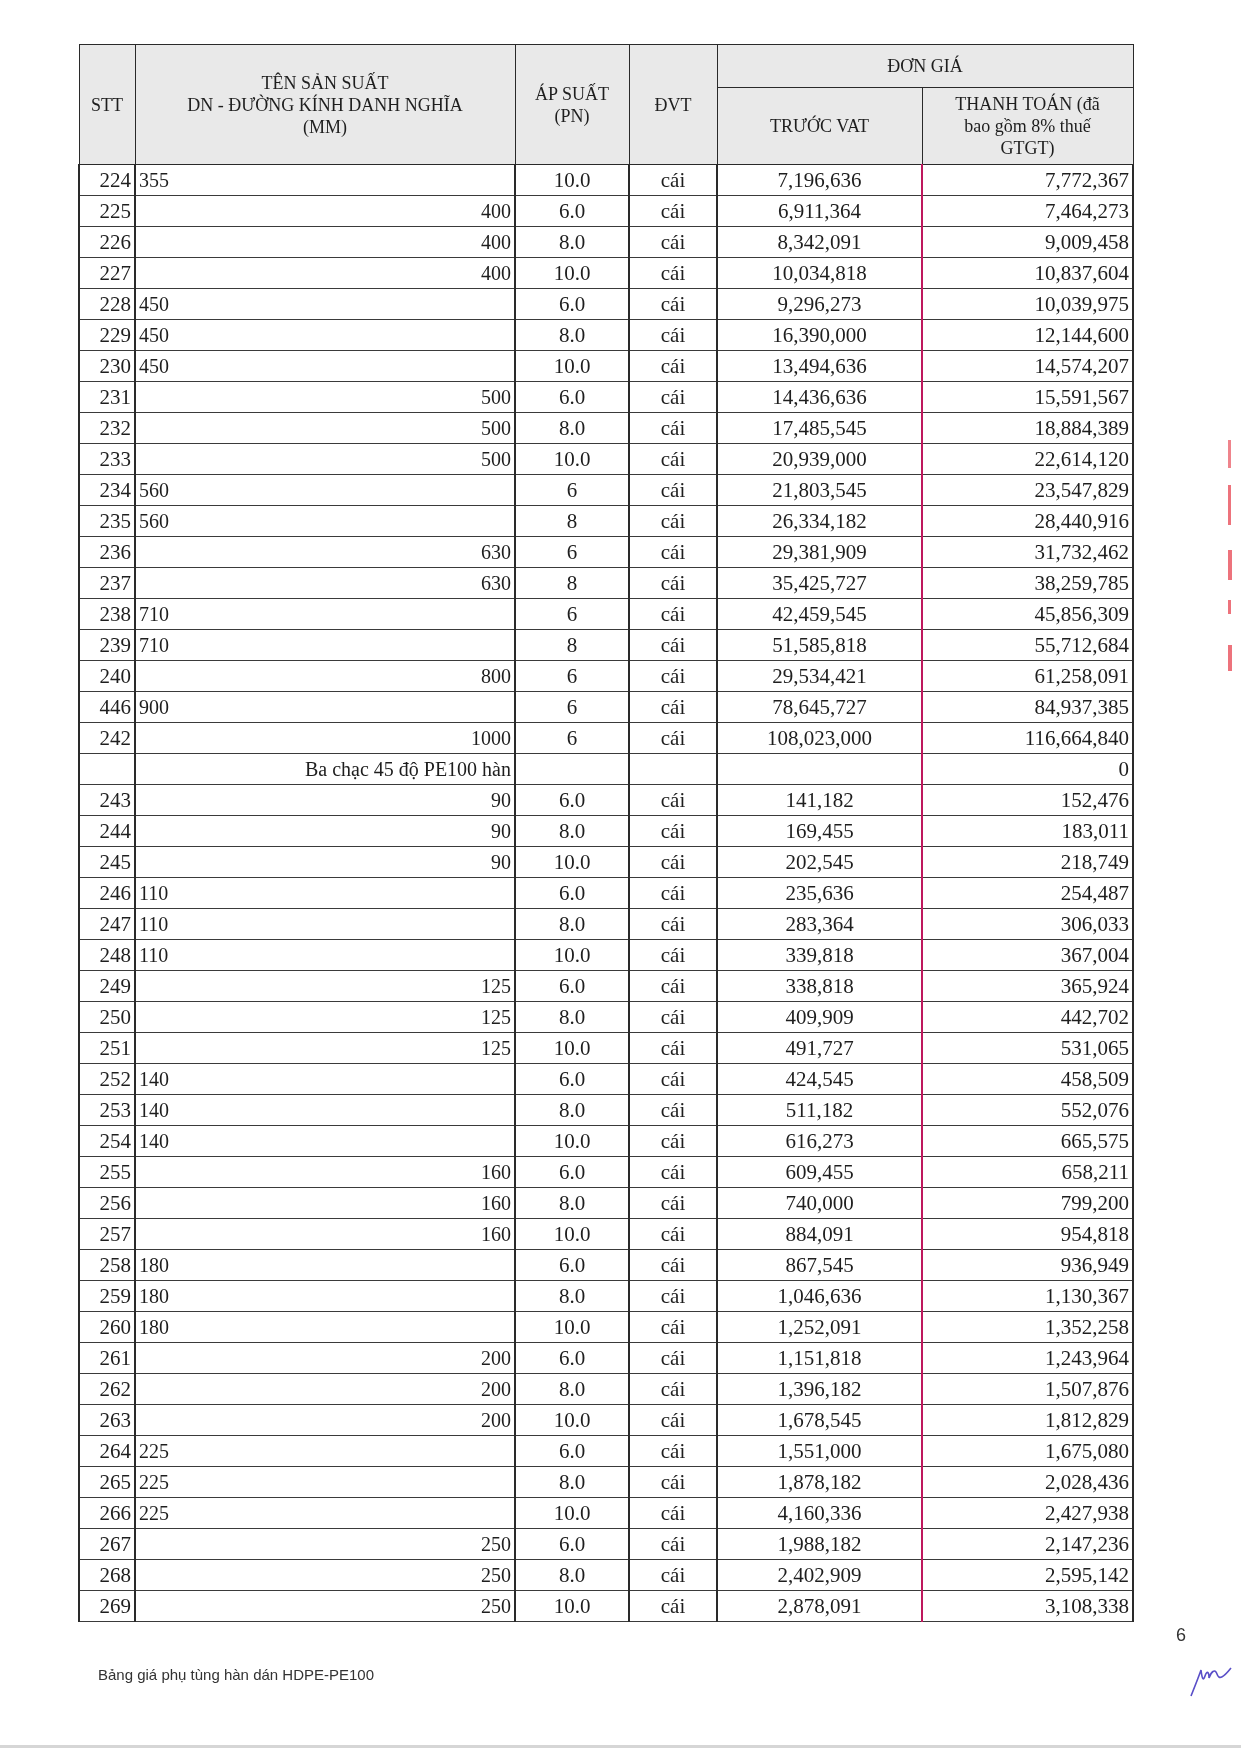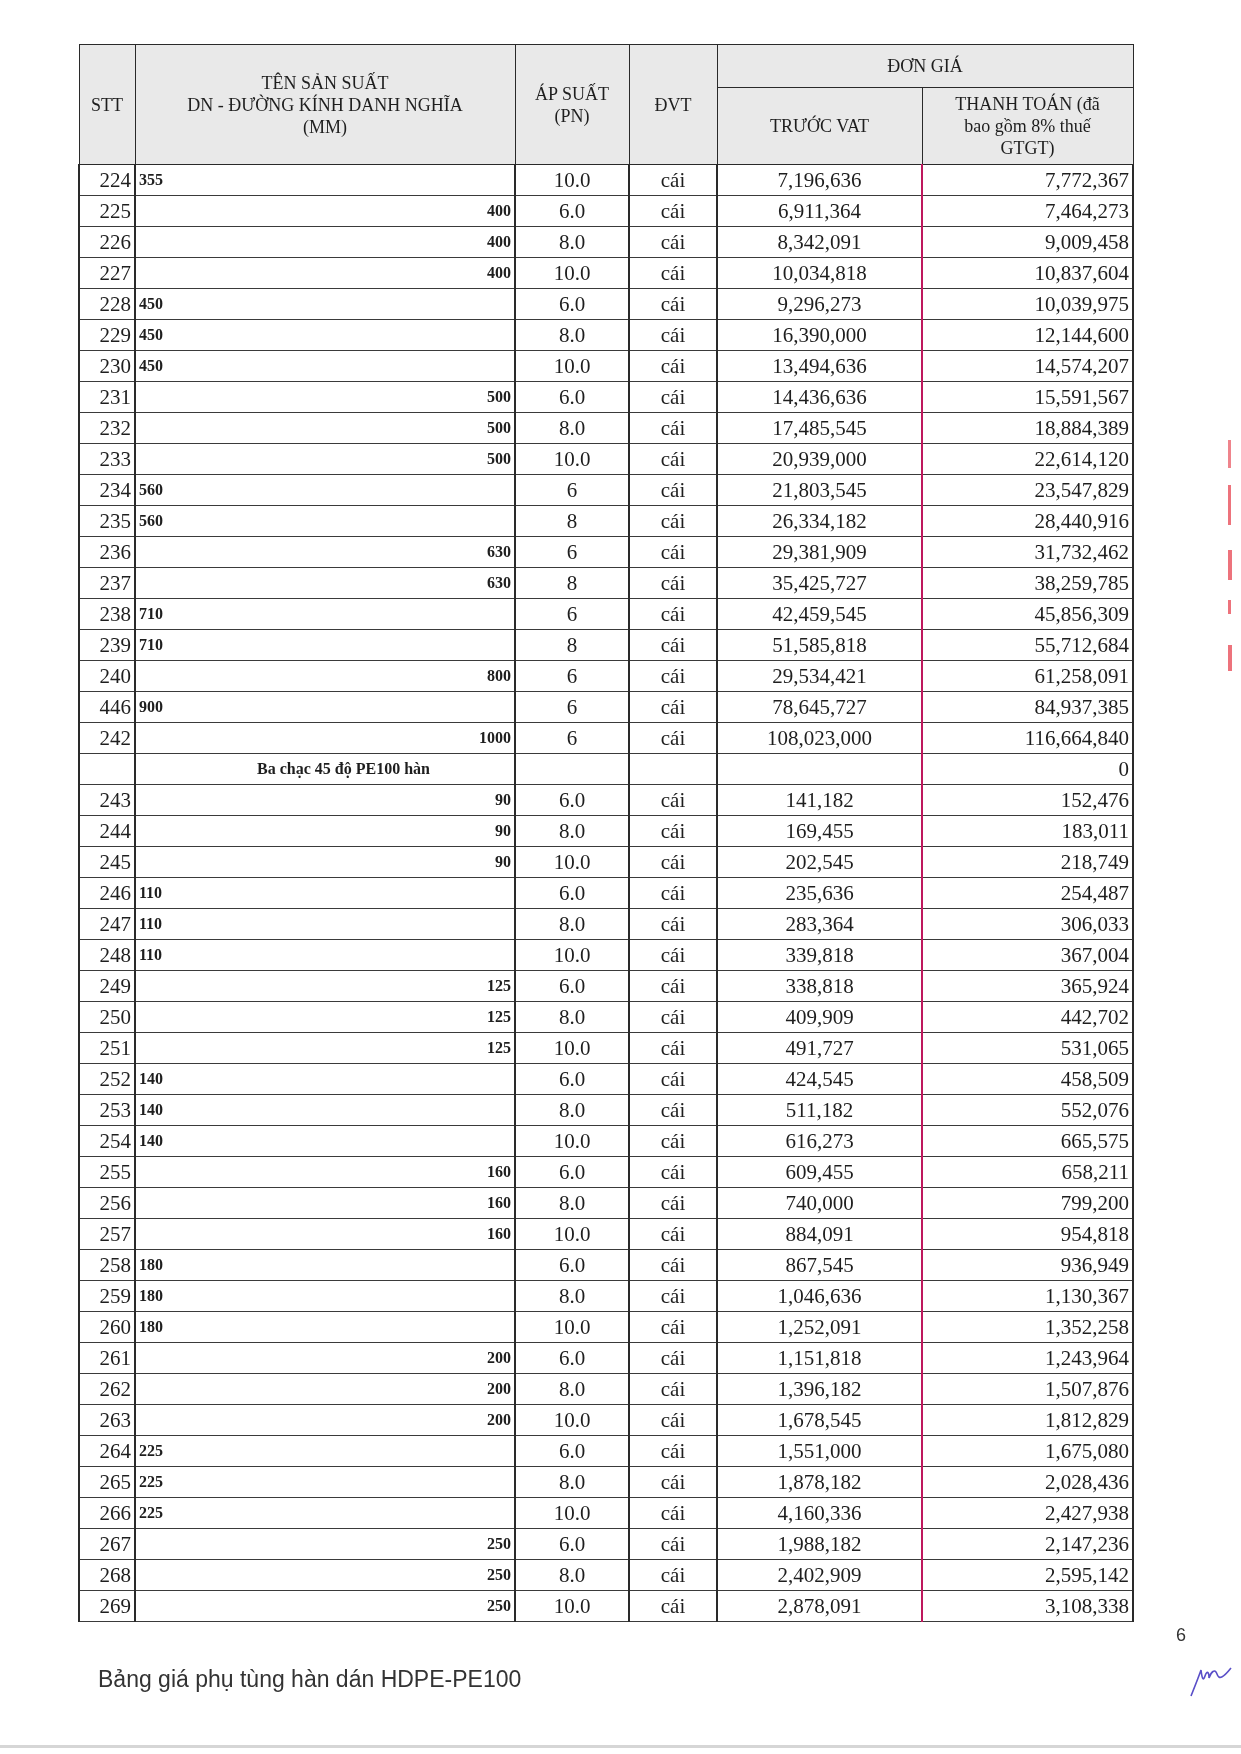--- a/index.html
+++ b/index.html
@@ -24,32 +24,32 @@
   }
   .page-table thead tr.h1 th { height: 42px; }
   .page-table thead tr.h2 th { height: 76px; }
   .col-stt { width: 56px; }
   .col-name { width: 380px; }
   .col-pn { width: 114px; }
   .col-dvt { width: 88px; }
   .col-pre { width: 205px; }
   .col-post { width: 211px; }
   td.stt { border-left: 2px solid #2a2a2a; border-right: 2px solid #2a2a2a; text-align: right; padding-left: 6px; }
-  td.name { border-right: 2px solid #2a2a2a; font-weight: bold; font-size: 16px; }
+  td.name { border-right: 2px solid #2a2a2a; font-weight: normal; font-size: 20px; }
   td.name.left { text-align: left; }
   td.name.right { text-align: right; padding-left: 32px; }
   td.pn { border-right: 2px solid #2a2a2a; text-align: center; }
   td.dvt { border-right: 2px solid #2a2a2a; text-align: center; }
   td.pre { border-right: 2px solid #be185d; text-align: center; }
   td.post { border-right: 2px solid #2a2a2a; text-align: right; }
-  tr.section td.name { text-align: center; padding-left: 40px; }
+  tr.section td.name { text-align: right; padding-left: 40px; }
   .footer-title {
     position: absolute; left: 98px; top: 1666px;
     font-family: "Liberation Sans", "DejaVu Sans", sans-serif;
-    font-size: 23px; color: #333;
+    font-size: 15px; color: #333;
   }
   .page-number {
     position: absolute; left: 1176px; top: 1625px;
     font-family: "Liberation Sans", "DejaVu Sans", sans-serif;
     font-size: 18px; color: #333;
   }
   .signature {
     position: absolute; left: 1185px; top: 1650px; width: 50px; height: 50px;
   }
   .stamp-marks {

